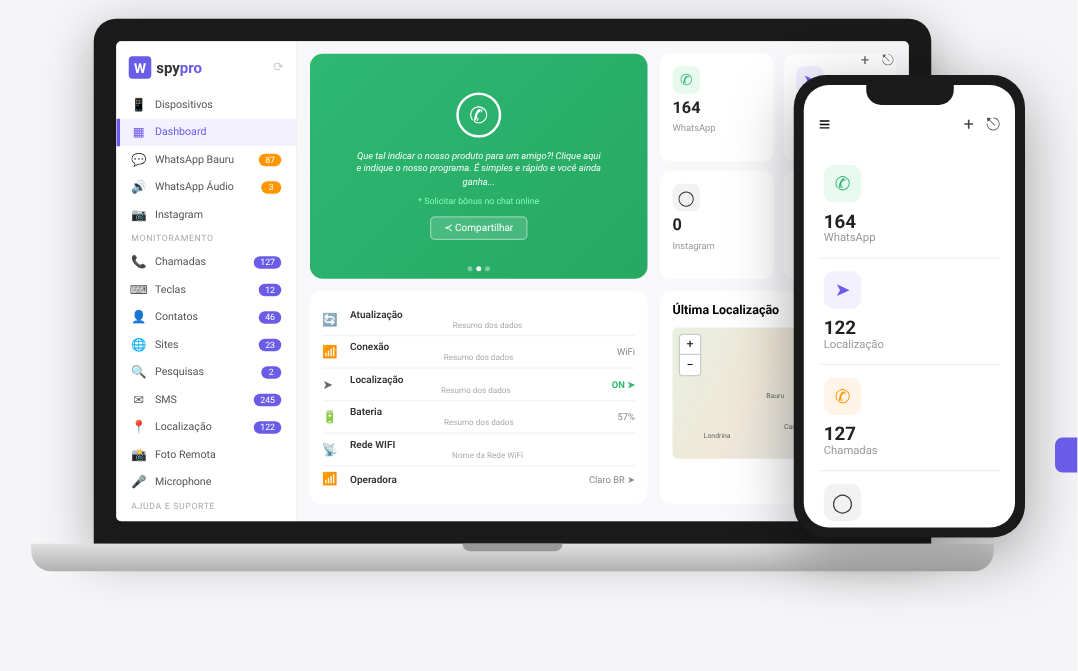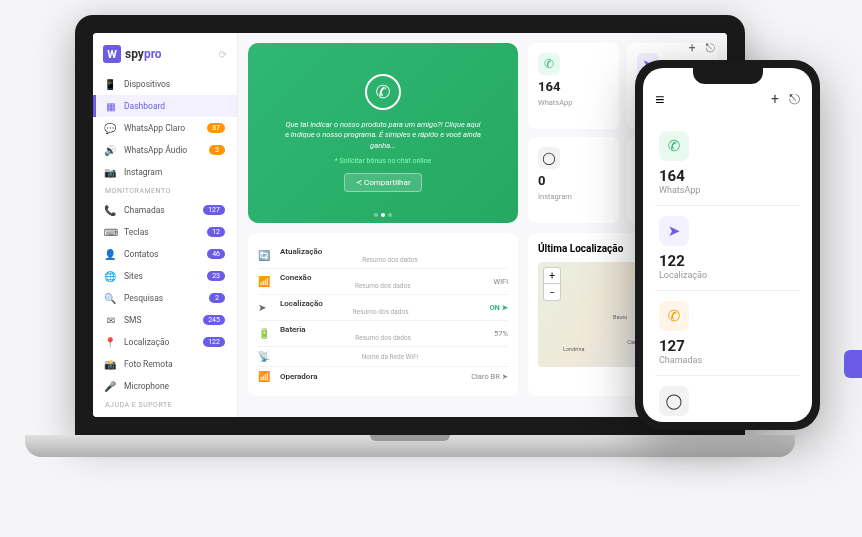--- a/index.html
+++ b/index.html
@@ -115,21 +115,21 @@
               <span class="nav-label">Dispositivos</span>
             </div>
             <div class="nav-item active">
               <span class="nav-icon">▦</span>
               <span class="nav-label">Dashboard</span>
             </div>
           </div>
         <div id="nav-sections">
             <div class="nav-item">
               <span class="nav-icon">💬</span>
-              <span class="nav-label">WhatsApp Claro</span>
+              <span class="nav-label">WhatsApp Bauru</span>
               <span class="badge orange">87</span>
             </div>
             <div class="nav-item">
               <span class="nav-icon">🔊</span>
               <span class="nav-label">WhatsApp Áudio</span>
               <span class="badge orange">3</span>
             </div>
             <div class="nav-item">
               <span class="nav-icon">📷</span>
               <span class="nav-label">Instagram</span>
@@ -255,20 +255,21 @@
                   <span class="emp-icon">🔋</span>
                   <div class="emp-info">
                     <div class="emp-name">Bateria</div>
                     <div class="emp-sub">Resumo dos dados</div>
                   </div>
                   <span class="emp-val ">57%</span>
                 </div>
                 <div class="emp-row">
                   <span class="emp-icon">📡</span>
                   <div class="emp-info">
+                    <div class="emp-name">Rede WIFI</div>
                     <div class="emp-sub">Nome da Rede WiFi</div>
                   </div>
                   <span class="emp-val "><unknown ssid=""></unknown></span>
                 </div>
                 <div class="emp-row">
                   <span class="emp-icon">📶</span>
                   <div class="emp-info">
                     <div class="emp-name">Operadora</div>
                     <div class="emp-sub"></div>
                   </div>

